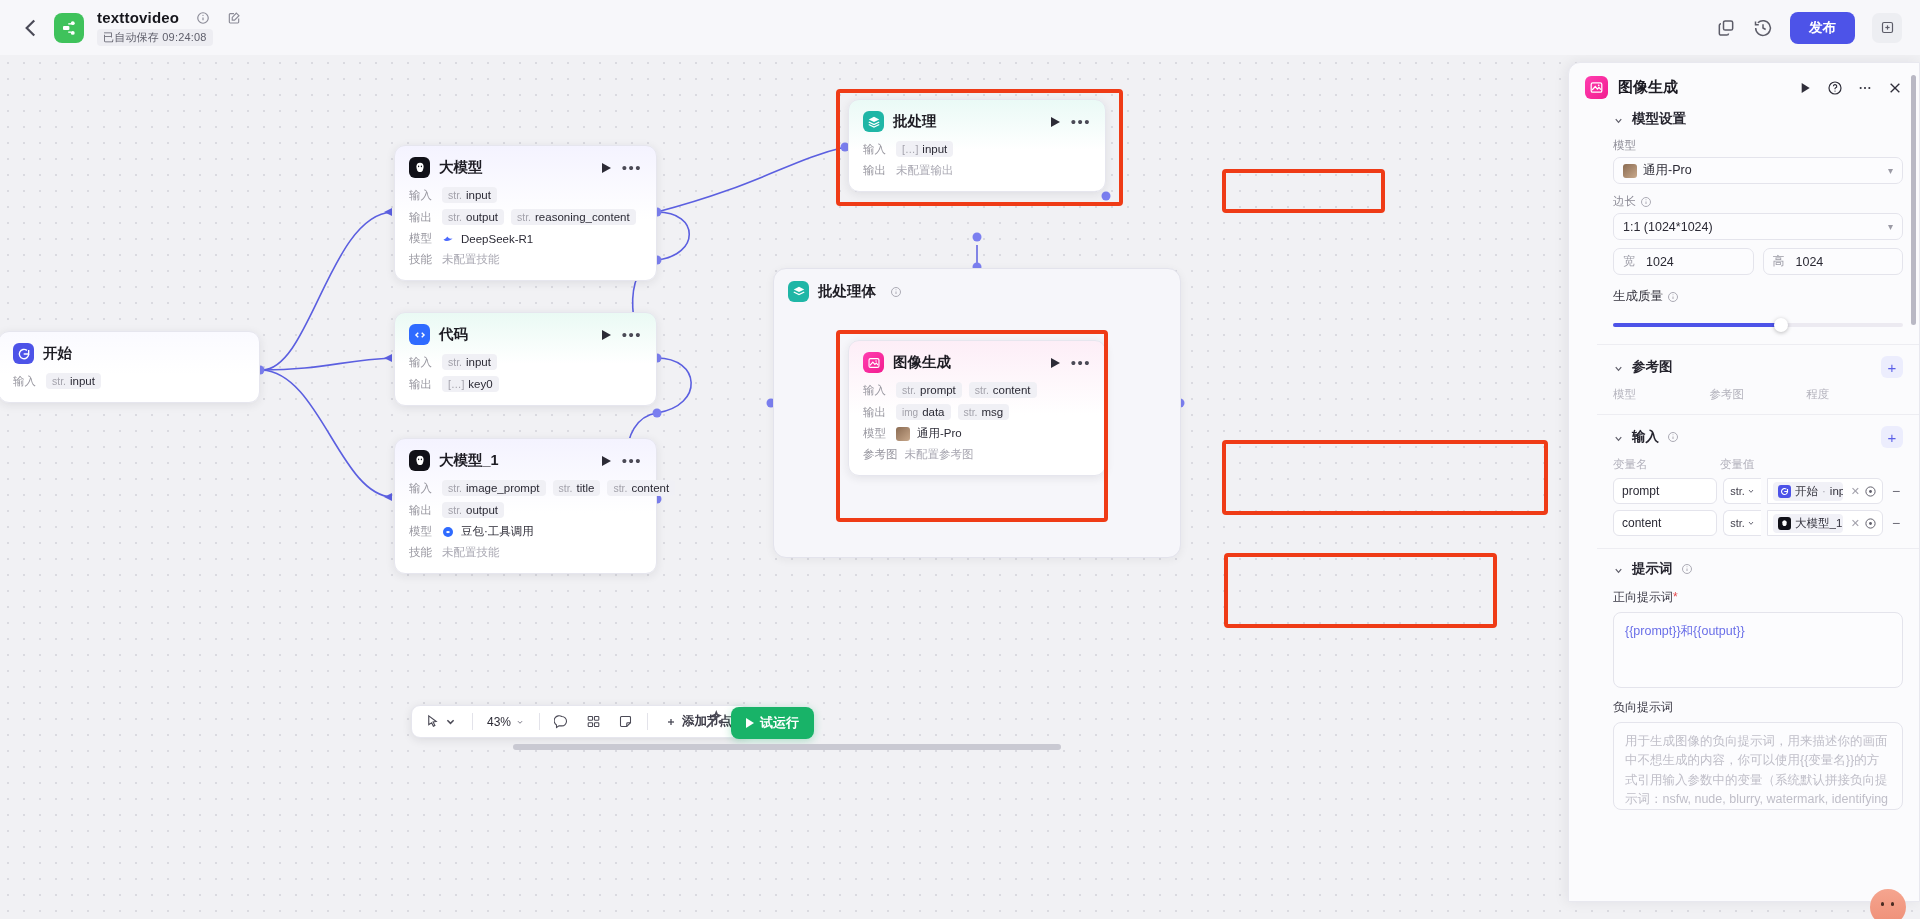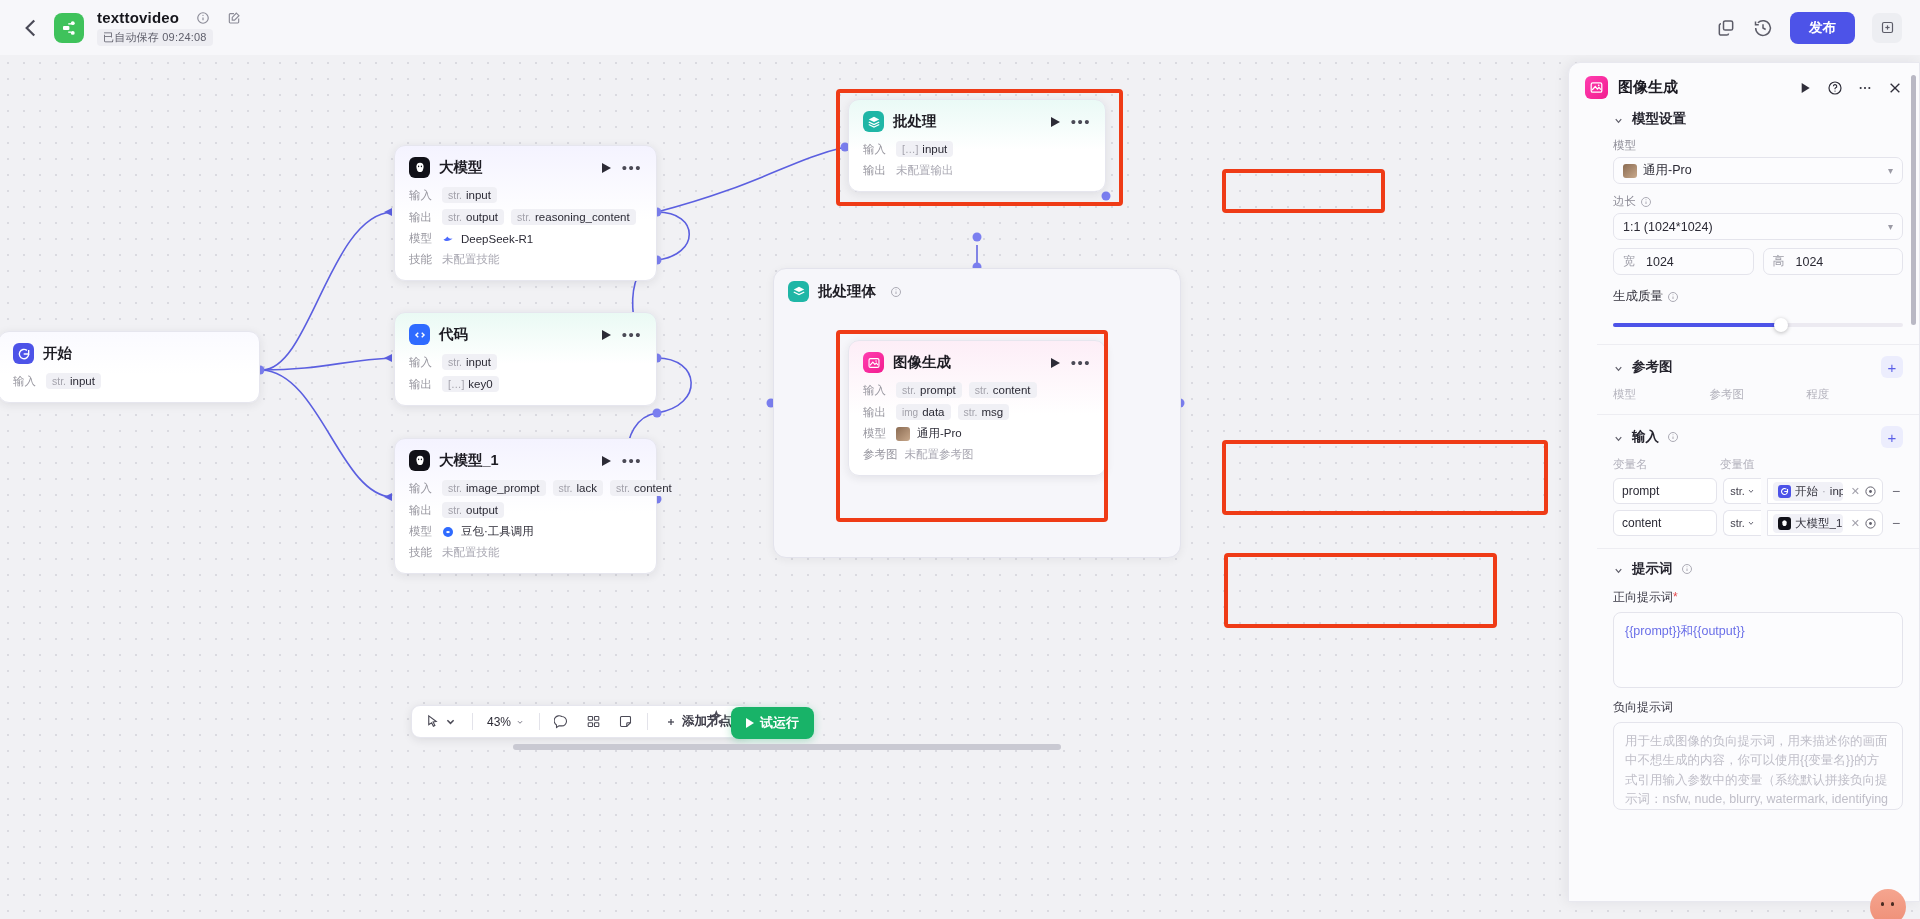--- a/index.html
+++ b/index.html
@@ -468,21 +468,21 @@
       </div>
       <div class="n-rows">
         <div class="n-row">
           <span class="n-lab">输入</span>
           <span class="chip">
             <span class="ty">str.</span>
             <span>image_prompt</span>
           </span>
           <span class="chip">
             <span class="ty">str.</span>
-            <span>lack</span>
+            <span>title</span>
           </span>
           <span class="chip">
             <span class="ty">str.</span>
             <span>content</span>
           </span>
         </div>
         <div class="n-row">
           <span class="n-lab">输出</span>
           <span class="chip">
             <span class="ty">str.</span>

